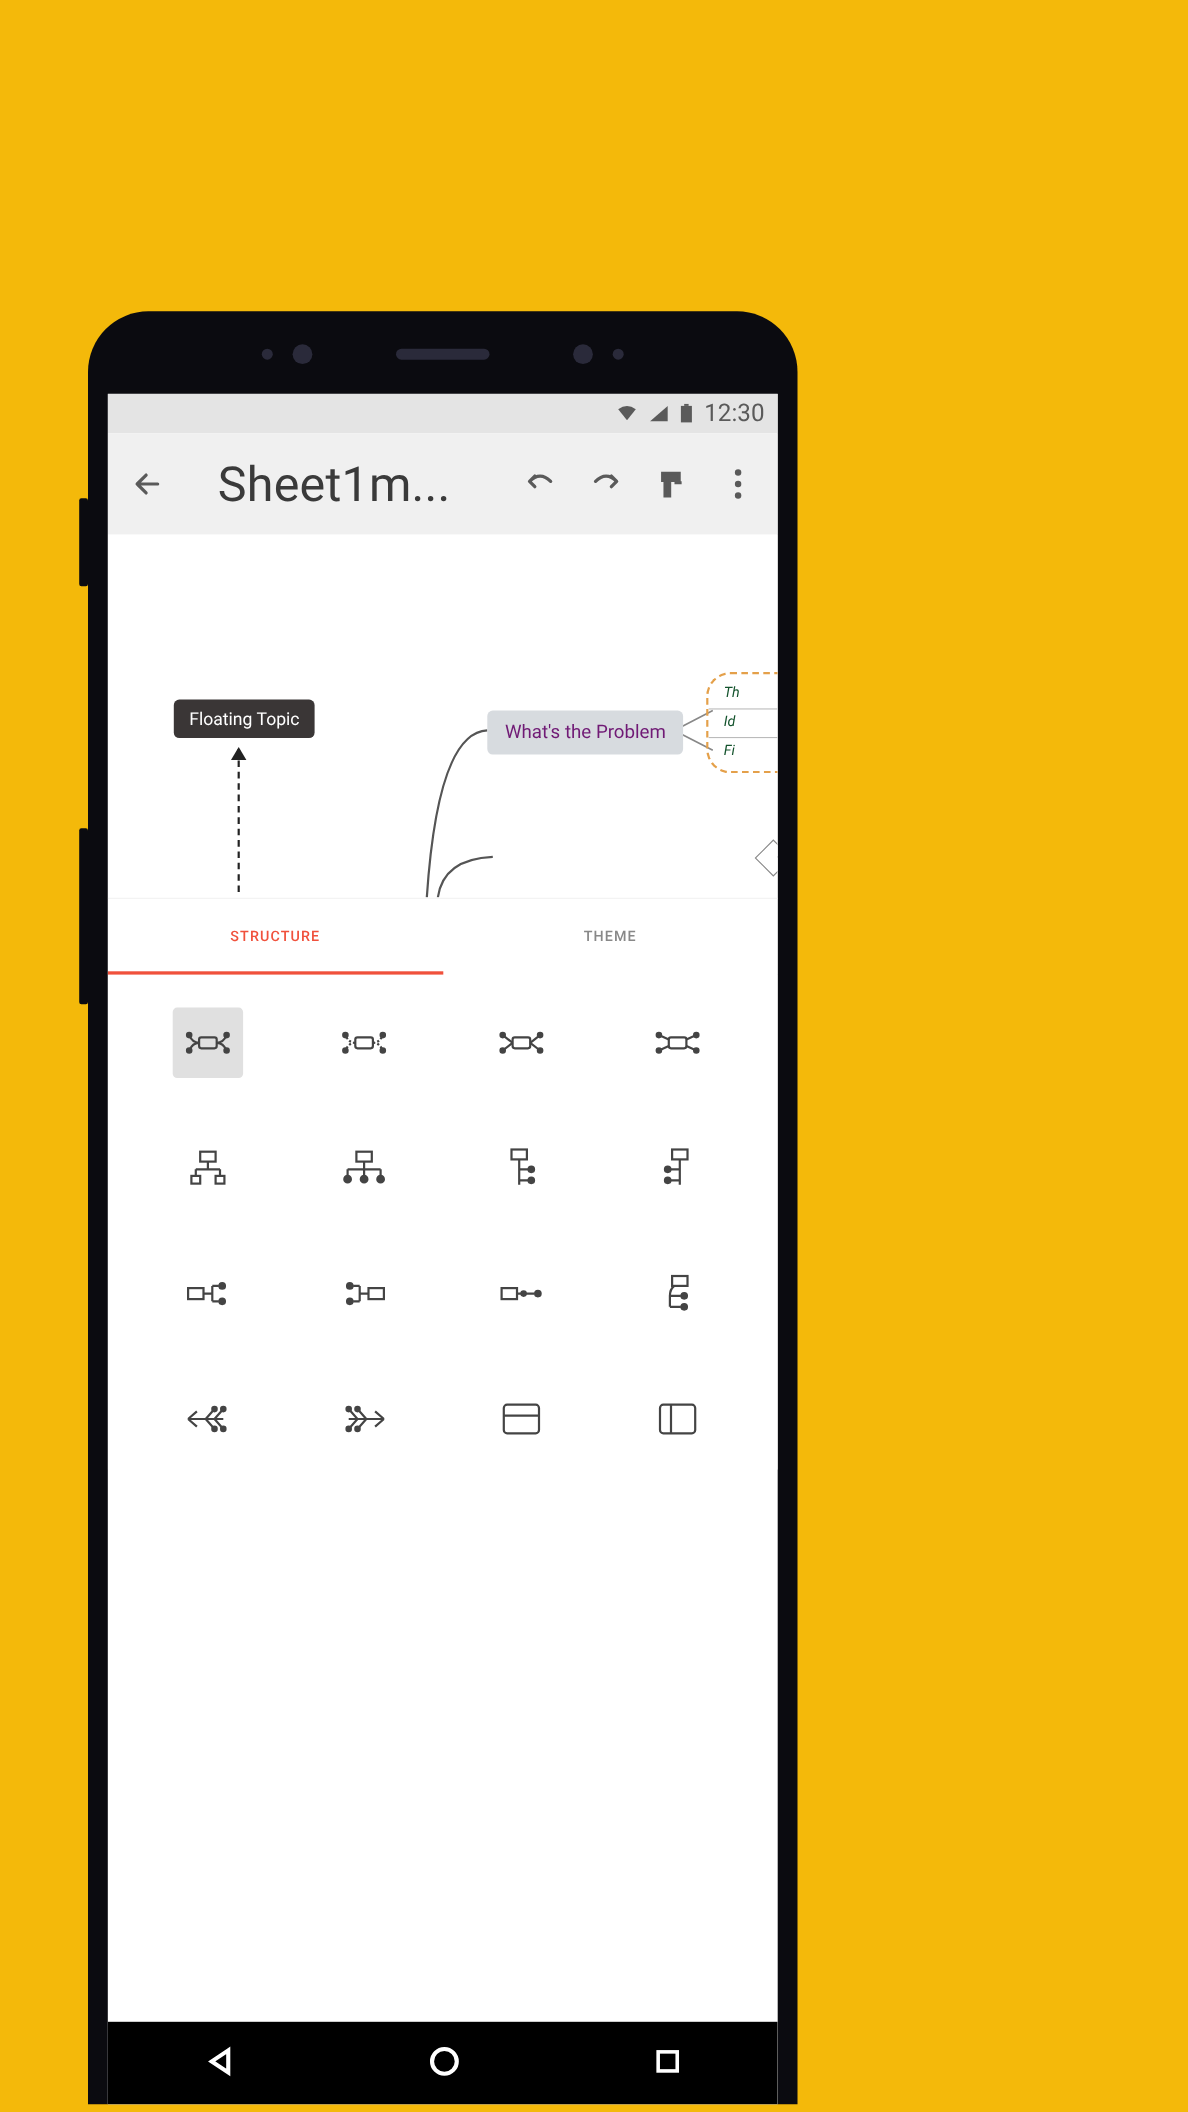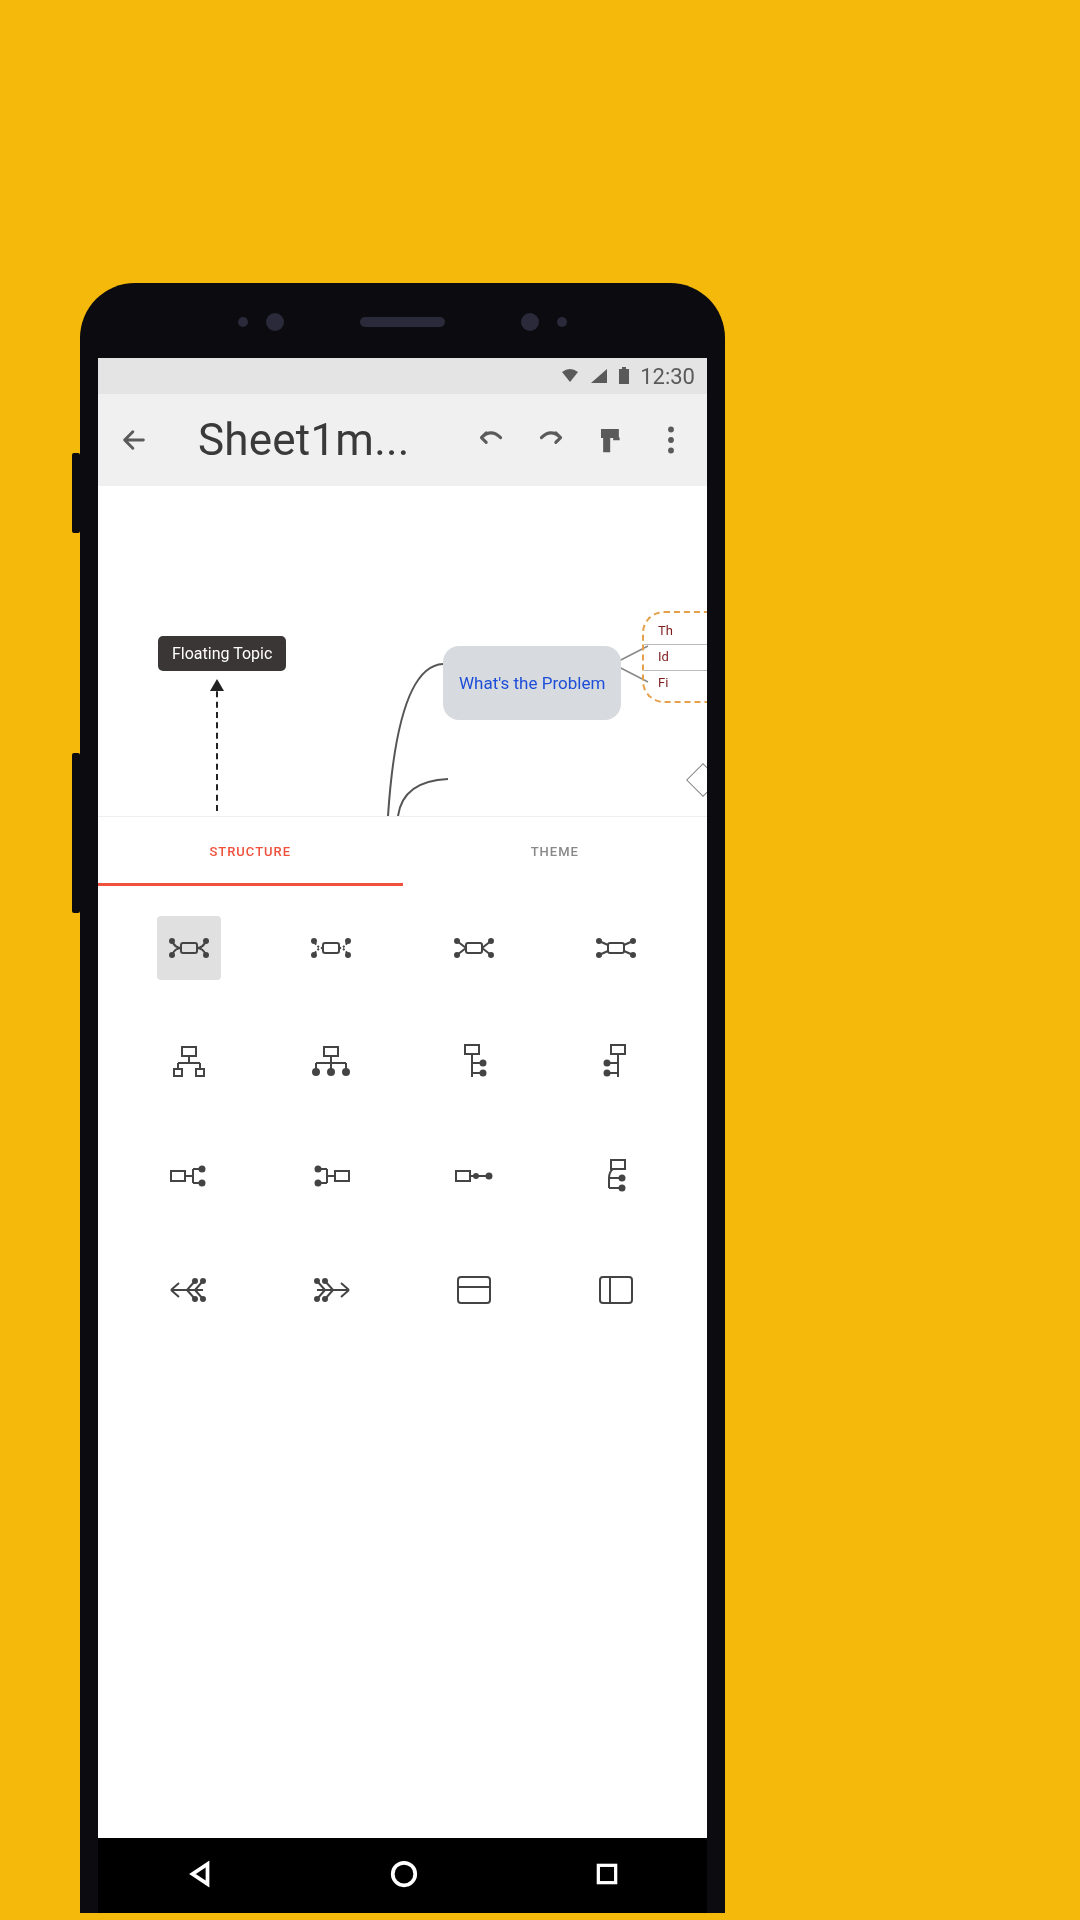--- a/index.html
+++ b/index.html
@@ -93,42 +93,43 @@
   position: absolute;
   left: 112px; top: 193px;
   width: 0; height: 0;
   border-left: 7px solid transparent;
   border-right: 7px solid transparent;
   border-bottom: 12px solid #222;
 }
 .node {
   position: absolute;
   background: #d7dbdf;
-  color: #1d4ed8;
+  color: #701a75;
   font-size: 17px;
-  padding: 27px 16px;
-  border-radius: 16px;
+  padding: 10px 16px;
+  border-radius: 5px;
 }
 .node.n1 { left: 345px; top: 160px; }
 .node.n2 { left: 350px; top: 275px; }
 .connector { position:absolute; }
 
 .side-box {
   position: absolute;
   right: -5px; top: 125px;
   width: 70px;
   padding: 8px 6px 8px 14px;
   border: 2px dashed #e4a04a;
   border-radius: 22px 0 0 22px;
   border-right: none;
   font-size: 13px;
-  color: #7f1d1d;
+  color: #14532d;
   line-height: 1.6;
   overflow: hidden;
   white-space: nowrap;
+  font-style: italic;
 }
 .side-box .bd { border-top: 1px solid #bbb; margin: 2px -6px 2px -14px; }
 
 .diamond {
   position: absolute;
   right: -8px; top: 282px;
   width: 24px; height: 24px;
   border: 1px solid #888;
   transform: rotate(45deg);
   background: #fff;

